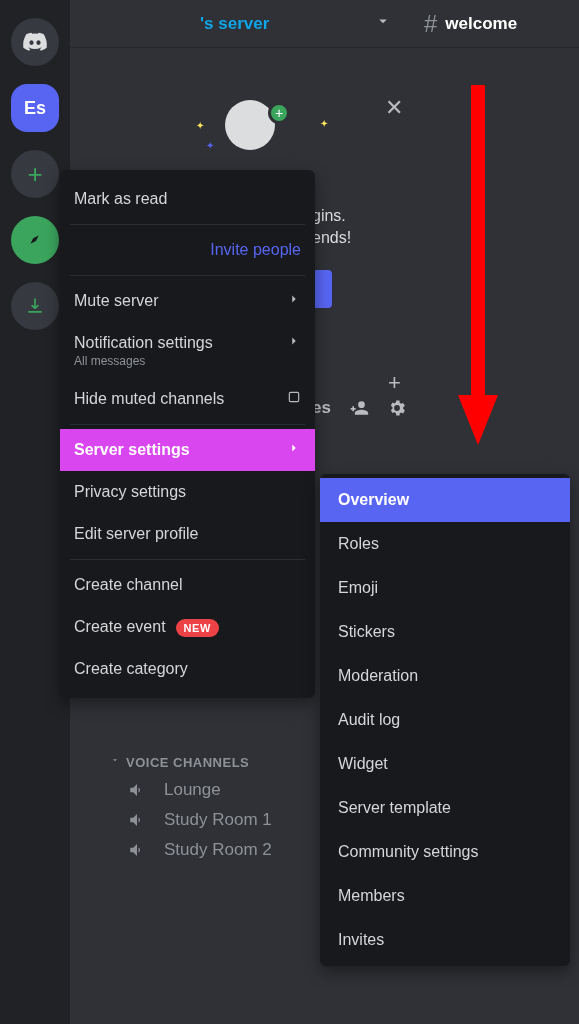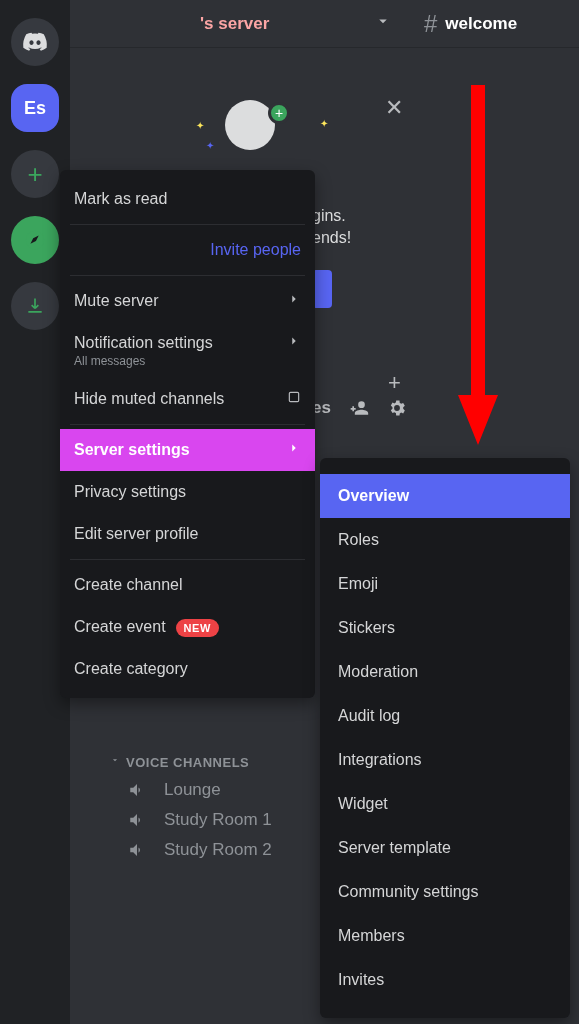--- a/index.html
+++ b/index.html
@@ -7,21 +7,21 @@
   
   .rail { position:absolute; left:0; top:0; width:70px; height:100%; background:#202225; display:flex; flex-direction:column; align-items:center; padding-top:18px; gap:18px; }
   .rail .pill { width:48px; height:48px; border-radius:50%; display:flex; align-items:center; justify-content:center; background:#36393f; }
   .rail .home svg { width:28px; height:28px; fill:#dcddde; }
   .rail .sel { border-radius:16px; background:#5865f2; color:#fff; font-weight:600; font-size:18px; }
   .rail .plus { color:#3ba55d; font-size:26px; font-weight:400; }
   .rail .green { background:#3ba55d; }
   .rail .dl { color:#3ba55d; }
   
   .hdr { position:absolute; left:70px; top:0; right:0; height:48px; background:#2f3136; border-bottom:1px solid #26282c; display:flex; align-items:center; }
-  .srvname { flex:0 0 340px; display:flex; align-items:center; justify-content:space-between; padding:0 18px 0 130px; font-weight:600; font-size:17px; color:#fca5a5; }
+  .srvname { flex:0 0 340px; display:flex; align-items:center; justify-content:space-between; padding:0 18px 0 130px; font-weight:600; font-size:17px; color:#0ea5e9; }
   .srvname .chev svg{ width:18px; height:18px; fill:#b9bbbe;}
   .chanhdr{ display:flex; align-items:center; gap:8px; font-weight:700; font-size:17px; color:#fff; padding-left:14px;}
   .chanhdr .hash{ color:#8e9297; font-size:24px; font-weight:400;}
   
   .bg-close{ position:absolute; left:385px; top:95px; color:#b9bbbe; font-size:22px; }
   .bg-blob{ position:absolute; left:225px; top:100px; width:50px; height:50px; border-radius:50%; background:#dcddde; }
   .bg-badge{ position:absolute; left:268px; top:102px; width:22px; height:22px; border-radius:50%; background:#3ba55d; border:3px solid #2f3136; color:#fff; font-size:14px; line-height:16px; text-align:center; }
   .bg-text{ position:absolute; left:312px; top:205px; font-size:16px; color:#dcddde; line-height:22px;}
   .bg-btn{ position:absolute; left:312px; top:270px; width:20px; height:38px; background:#5865f2; border-radius:4px;}
   .bg-row{ position:absolute; left:312px; top:398px; display:flex; align-items:center; gap:18px; color:#b9bbbe; font-size:17px; font-weight:600;}
@@ -36,21 +36,21 @@
   .menu{ position:absolute; left:60px; top:170px; width:255px; background:#18191c; border-radius:6px; padding:8px 0; box-shadow:0 6px 16px rgba(0,0,0,0.4); font-size:16px;}
   .menu .mi{ padding:12px 14px; display:flex; align-items:center; justify-content:space-between; cursor:pointer; color:#d5d6d7;}
   .menu .mi.accent{ color:#5865f2; font-weight:500;justify-content:flex-end;}
   .menu .mi.sel{ background:#d946ef; color:#fff; font-weight:600;}
   .menu .sub{ font-size:12px; color:#8e9297; margin-top:-10px; padding:0 14px 10px;}
   .menu .sep{ height:1px; background:#2c2d31; margin:4px 10px;}
   .menu .arr svg, .menu .box svg{ width:14px; height:14px; fill:#b9bbbe;}
   .menu .mi.sel .arr svg{ fill:#fff;}
   .new-badge{ background:#ed4245; color:#fff; font-size:11px; font-weight:700; padding:3px 8px; border-radius:10px; margin-left:10px; letter-spacing:0.5px;}
   
-  .submenu{ position:absolute; left:320px; top:458px; width:250px; background:#18191c; border-radius:6px; padding:16px 0; box-shadow:0 6px 16px rgba(0,0,0,0.4); font-size:16px;}
+  .submenu{ position:absolute; left:320px; top:474px; width:250px; background:#18191c; border-radius:6px; padding:4px 0; box-shadow:0 6px 16px rgba(0,0,0,0.4); font-size:16px;}
   .submenu .si{ padding:13px 18px; color:#d5d6d7; cursor:pointer;}
   .submenu .si.sel{ background:#5865f2; color:#fff; font-weight:600;}
   
   .arrow-ann{ position:absolute; left:453px; top:85px; }
   .arrow-ann svg{ overflow:visible; }
   
   .spark{position:absolute; font-size:10px;}
 </style>
 </head>
 <body>
@@ -191,21 +191,20 @@
     </div>
 </div>
 
 <div class="submenu">
   <div class="si sel">Overview</div>
   <div class="si">Roles</div>
   <div class="si">Emoji</div>
   <div class="si">Stickers</div>
   <div class="si">Moderation</div>
   <div class="si">Audit log</div>
-  <div class="si">Integrations</div>
   <div class="si">Widget</div>
   <div class="si">Server template</div>
   <div class="si">Community settings</div>
   <div class="si">Members</div>
   <div class="si">Invites</div>
 </div>
 
 <div class="arrow-ann">
   <svg width="50" height="370">
     <line x1="25" y1="0" x2="25" y2="320" stroke="#ff0000" stroke-width="14"></line>

